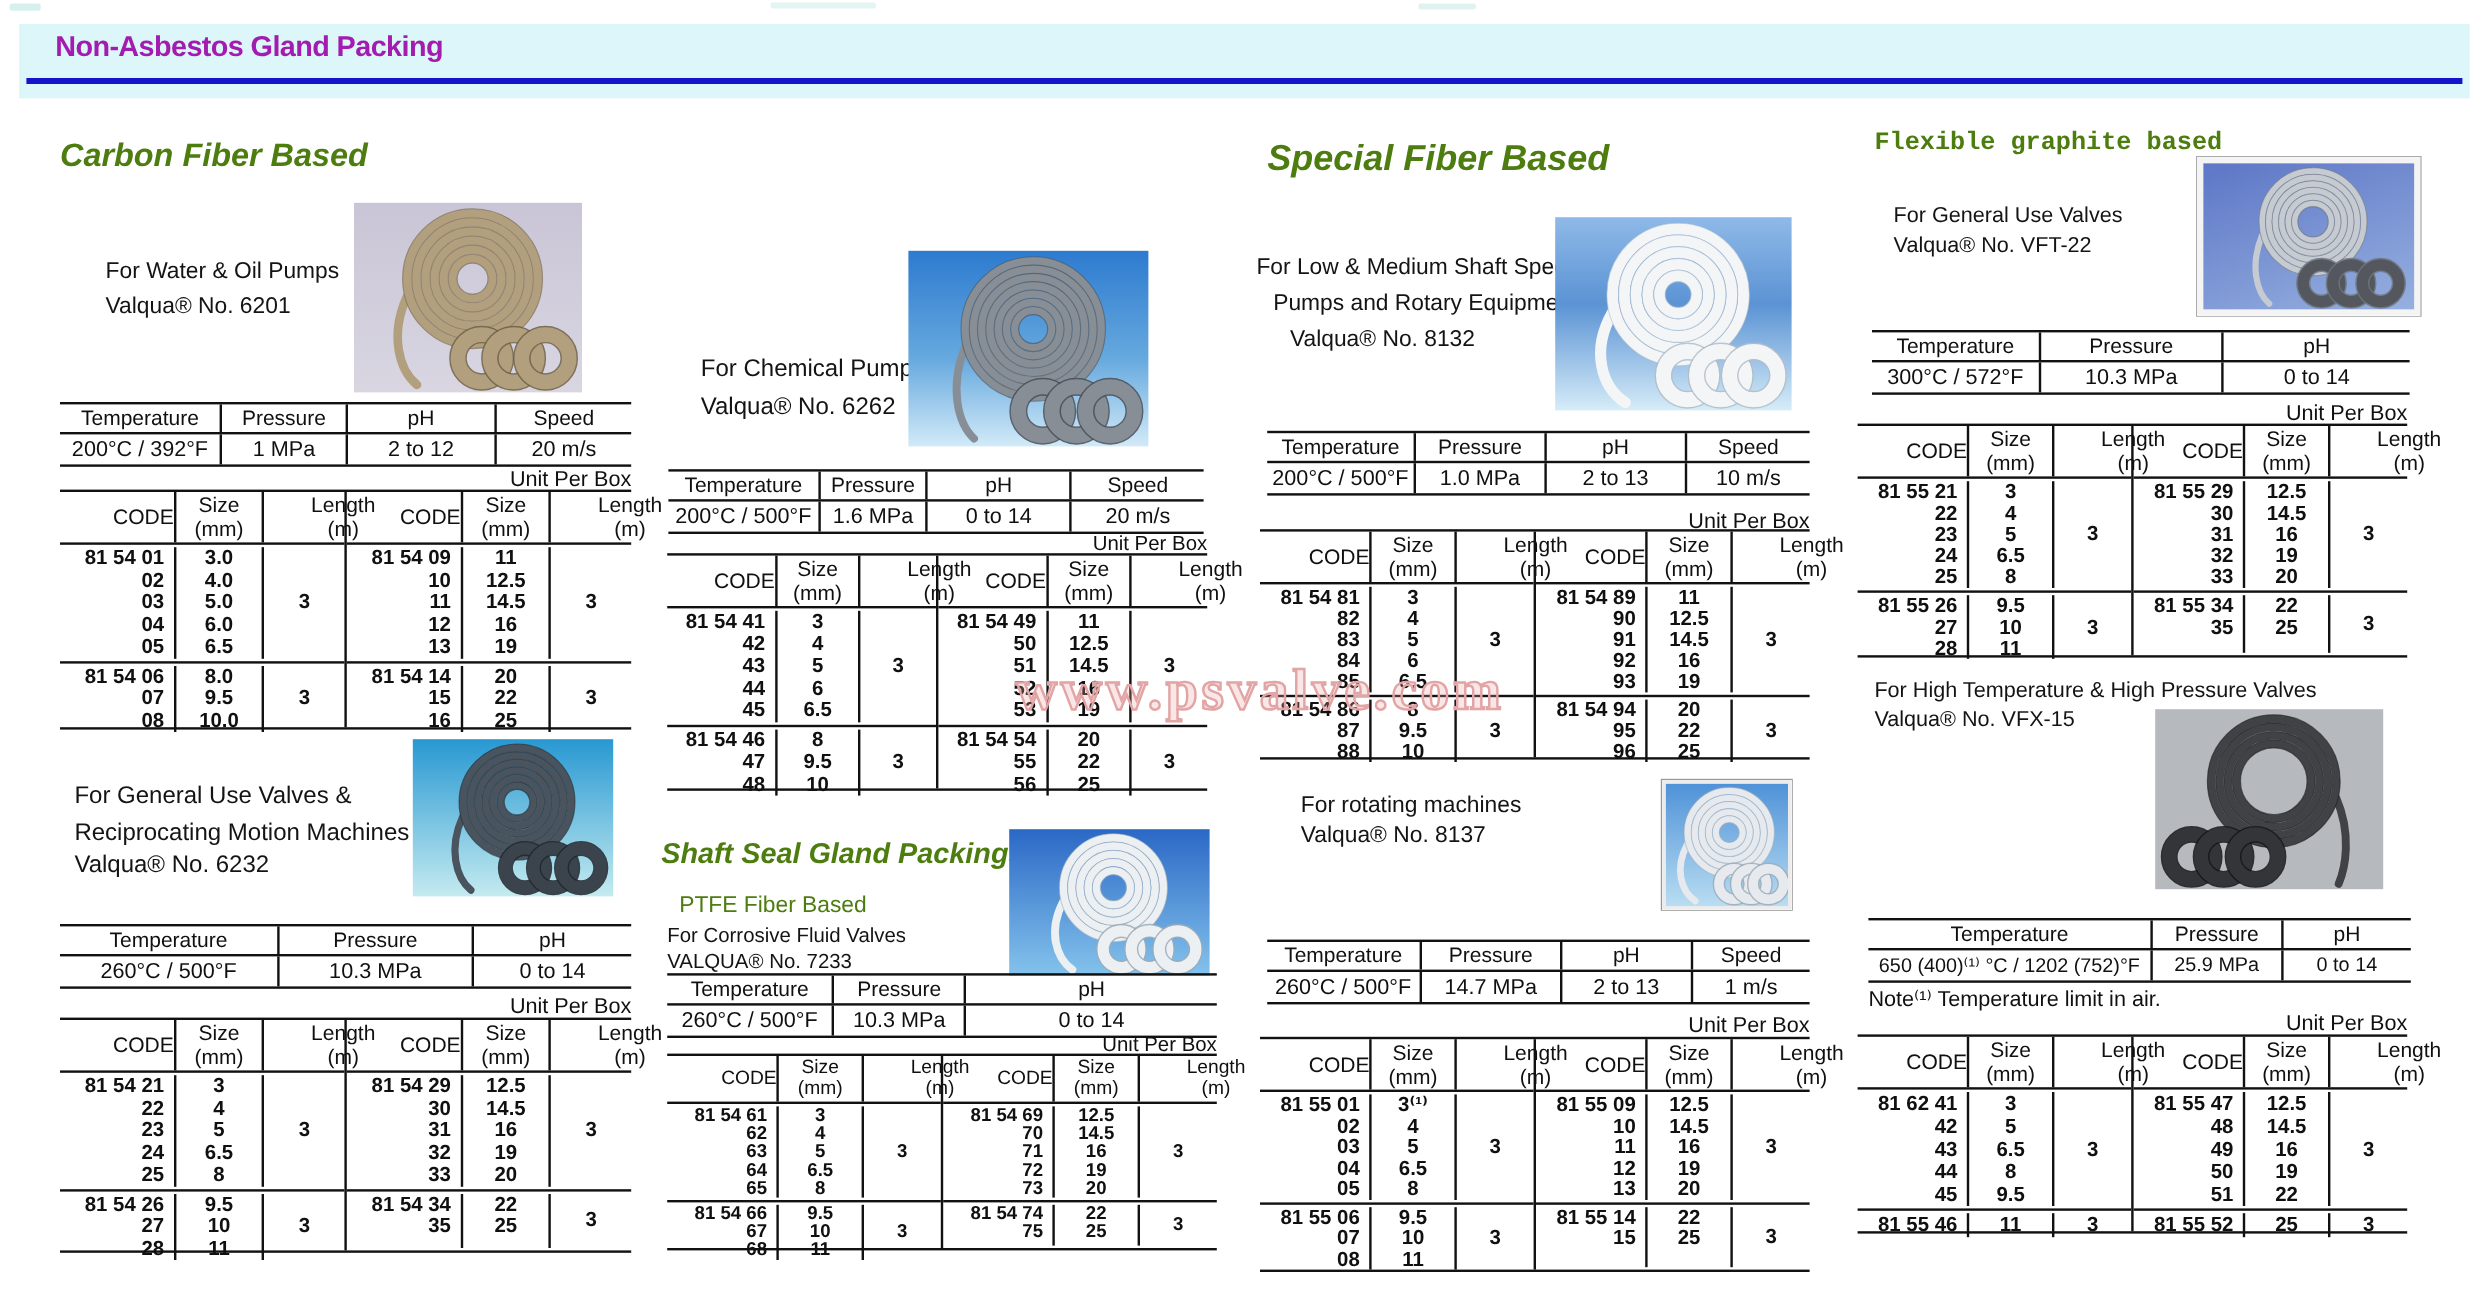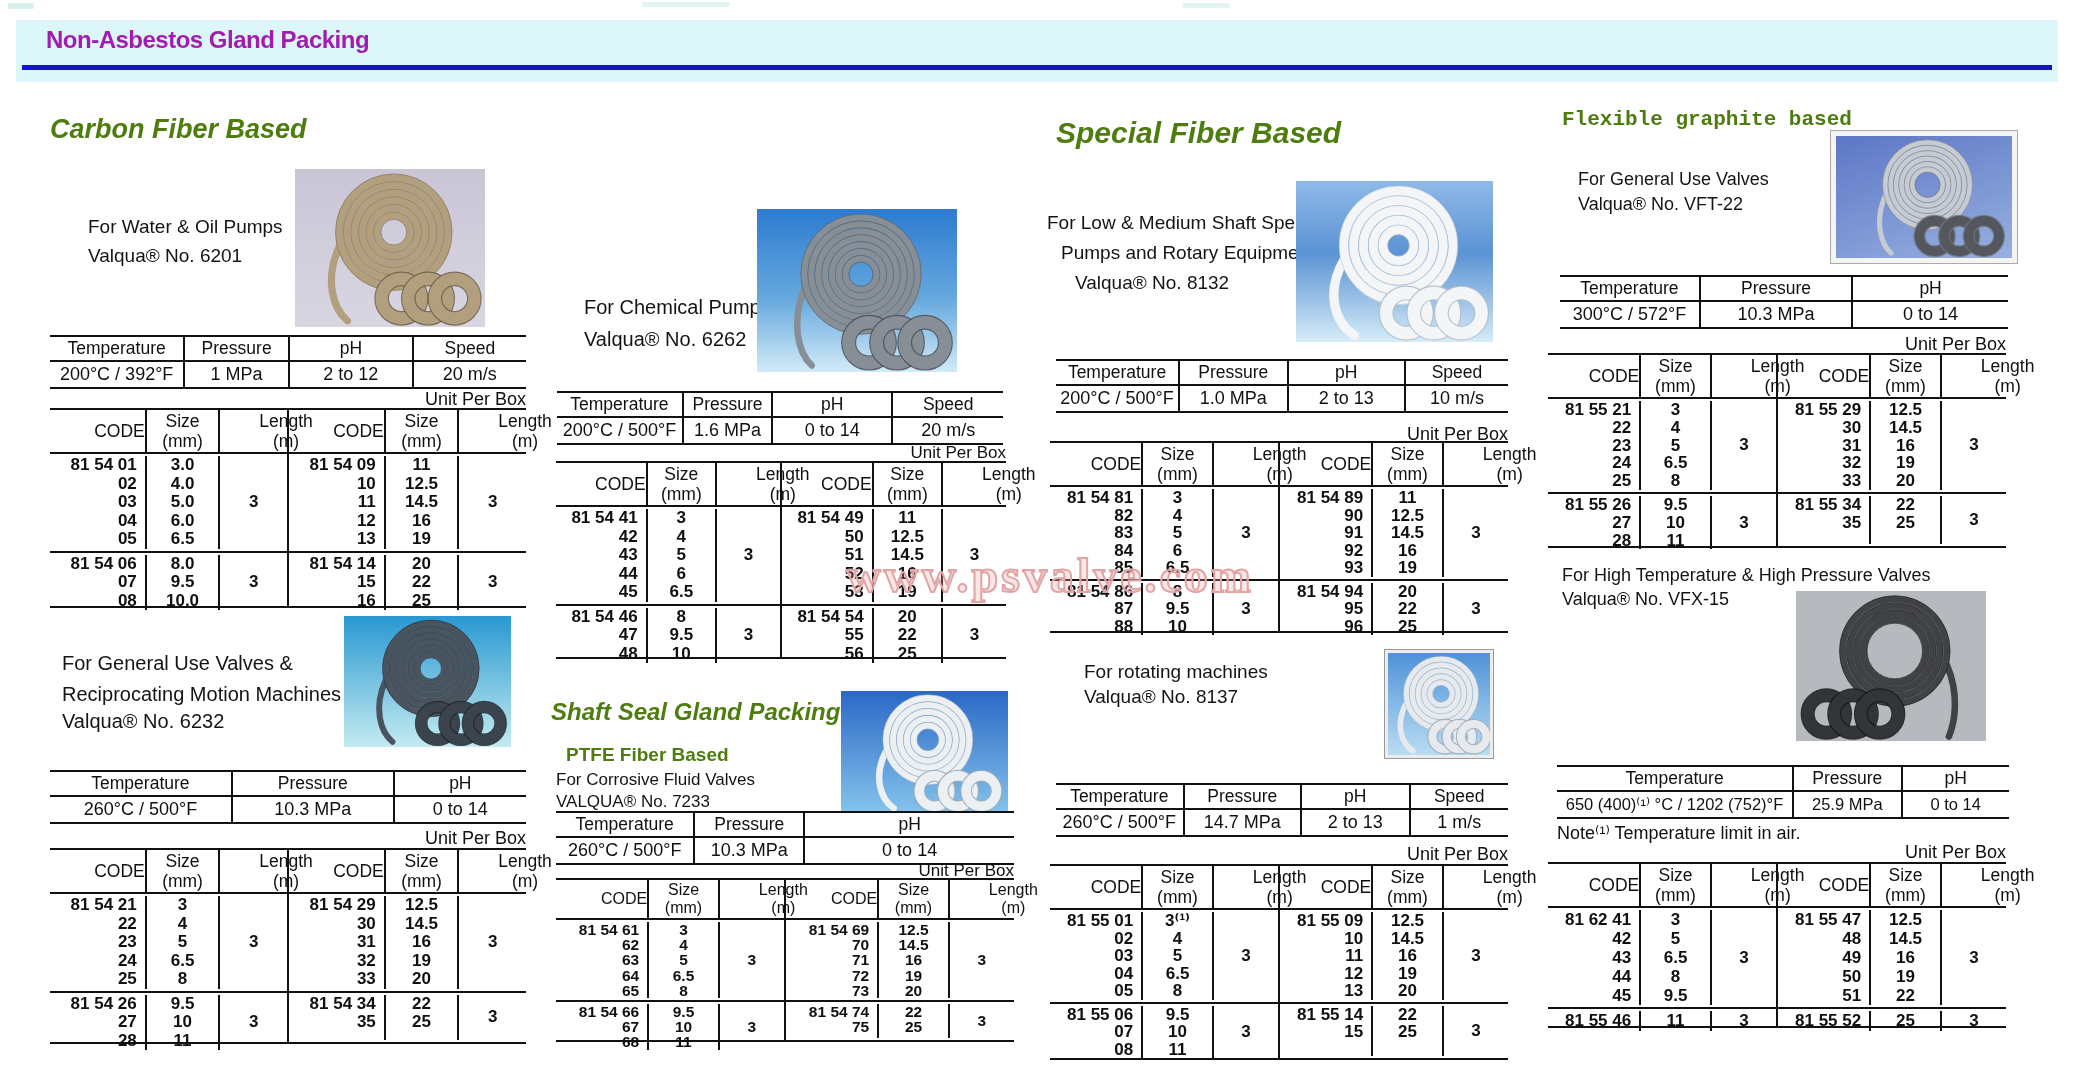--- a/index.html
+++ b/index.html
@@ -19,21 +19,21 @@
   #art1{left:8px;top:3px;width:26px;height:6px;background:#a9ded6;}
   #art2{left:642px;top:2px;width:88px;height:5px;background:#c2e9e3;}
   #art3{left:1182px;top:3px;width:48px;height:5px;background:#bde4de;}
 
   
   .head{position:absolute;white-space:nowrap;color:#4d7c0f;}
   #hcarbon{left:50px;top:114px;font-style:italic;font-weight:bold;font-size:27px;}
   #hspecial{left:1056px;top:116px;font-style:italic;font-weight:bold;font-size:30px;}
   #hflex{left:1562px;top:108px;font-weight:bold;font-size:21px;font-family:Liberation Mono, monospace;}
   #hshaft{left:551px;top:698px;font-style:italic;font-weight:bold;font-size:24px;}
-  #hptfe{left:566px;top:744px;font-weight:bold;font-size:19px;}
+  #hptfe{left:566px;top:744px;font-weight:normal;font-size:19px;}
 
   
   .desc{position:absolute;color:#141414;white-space:nowrap;}
   #d6201{left:88px;top:212px;font-size:19px;line-height:29px;}
   #d6232{left:62px;top:636px;font-size:20px;line-height:31px;margin-top:12px;}
   #d6232b{left:62px;top:708px;font-size:20px;line-height:26px;}
   #d6262{left:584px;top:291px;font-size:20px;line-height:32px;}
   #d7233{left:556px;top:769px;font-size:17px;line-height:22px;}
   #d8132{left:1047px;top:208px;font-size:19px;line-height:30px;}
   #d8132 .ln:nth-child(2){padding-left:14px;}

